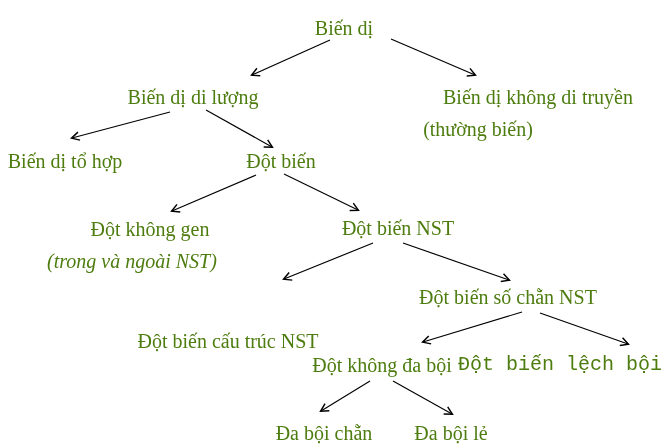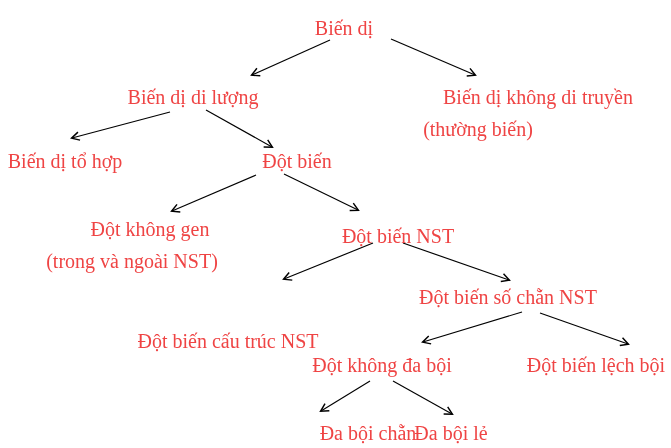--- a/index.html
+++ b/index.html
@@ -25,21 +25,21 @@
   .edges-layer line {
     stroke: #000000;
     stroke-width: 1.15;
   }
   .node {
     position: absolute;
     transform: translate(-50%, -50%);
     white-space: nowrap;
     font-size: 20px;
     line-height: 1.1;
-    color: #ef4444;
+    color: #4d7c0f;
   }
 </style>
 </head>
 <body>
 
 <div class="canvas">
 
   <svg id="edges" class="edges-layer" width="671" height="448" viewBox="0 0 671 448" xmlns="http://www.w3.org/2000/svg">
     <defs>
       <marker id="arrowhead" viewBox="0 0 10 10" refX="8" refY="5" markerWidth="9" markerHeight="9" orient="auto-start-reverse">
@@ -58,24 +58,24 @@
       <line x1="540" y1="313" x2="628" y2="344" marker-end="url(#arrowhead)"></line>
       <line x1="370" y1="381" x2="321" y2="411" marker-end="url(#arrowhead)"></line>
       <line x1="393" y1="381" x2="452" y2="414" marker-end="url(#arrowhead)"></line>
     </svg>
 
   <div class="node" style="left: 344px; top: 28px;">Biến dị</div>
   <div class="node" style="left: 193px; top: 97px;">Biến dị di lượng</div>
   <div class="node" style="left: 498px; top: 97px; margin-left: 40px;">Biến dị không di truyền</div>
   <div class="node" style="left: 478px; top: 129px;">(thường biến)</div>
   <div class="node" style="left: 65px; top: 161px;">Biến dị tổ hợp</div>
-  <div class="node" style="left: 281px; top: 161px; margin-left: 16px;">Đột biến</div>
+  <div class="node" style="left: 281px; top: 161px;">Đột biến</div>
   <div class="node" style="left: 150px; top: 229px;">Đột không gen</div>
-  <div class="node" style="left: 132px; top: 261px;">(trong và ngoài NST)</div>
-  <div class="node" style="left: 398px; top: 228px; margin-top: 8px;">Đột biến NST</div>
+  <div class="node" style="left: 132px; top: 261px; font-style: italic;">(trong và ngoài NST)</div>
+  <div class="node" style="left: 398px; top: 228px;">Đột biến NST</div>
   <div class="node" style="left: 228px; top: 297px; margin-top: 44px;">Đột biến cấu trúc NST</div>
   <div class="node" style="left: 508px; top: 297px;">Đột biến số chẵn NST</div>
   <div class="node" style="left: 382px; top: 365px;">Đột không đa bội</div>
-  <div class="node" style="left: 596px; top: 365px;">Đột biến lệch bội</div>
-  <div class="node" style="left: 324px; top: 433px; margin-left: 44px;">Đa bội chẵn</div>
+  <div class="node" style="left: 560px; top: 365px; font-family: Liberation Mono, monospace;">Đột biến lệch bội</div>
+  <div class="node" style="left: 324px; top: 433px;">Đa bội chẵn</div>
   <div class="node" style="left: 451px; top: 433px;">Đa bội lẻ</div>
 
 </div>
 
 </body></html>

